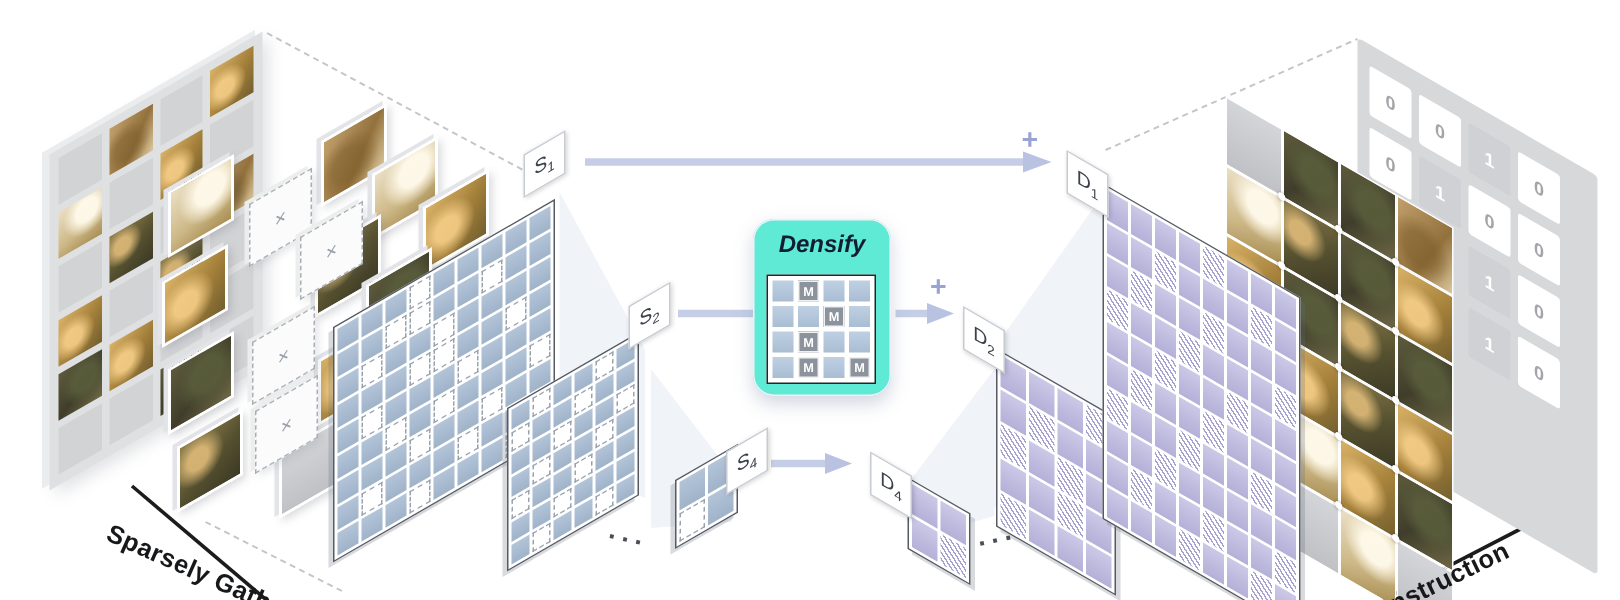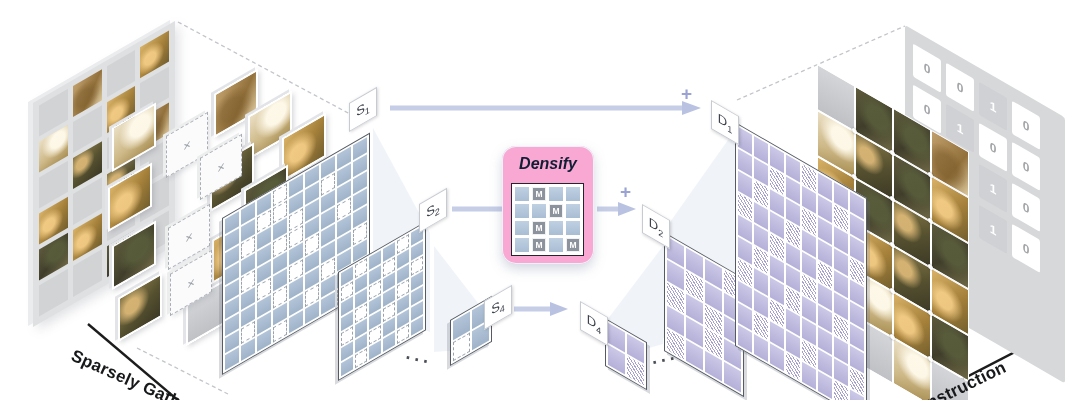--- a/index.html
+++ b/index.html
@@ -44,21 +44,21 @@
   .scell.m{background:#fff;border:1px dashed #9aa3ad;box-sizing:border-box;}
   .dcell{background:linear-gradient(180deg,#cbc8e7,#b4b0d8);}
   .dcell.m{background:repeating-linear-gradient(45deg,#fff 0,#fff 2px,#a6a1cf 2px,#a6a1cf 3.2px);}
 
   .tag{position:absolute;z-index:5;width:26px;height:27px;background:#fff;border:1px solid #c6cad1;
        box-shadow:1px 1px 3px rgba(0,0,0,.18);display:flex;align-items:center;justify-content:center;
        font-size:13px;color:#3c414b;}
   .tag sub{font-size:9px;}
 
   .densify-box{position:absolute;left:502px;top:146px;width:92px;height:118px;z-index:6;
-       background:#f9a8d4;border-radius:14px;
+       background:#5eead4;border-radius:14px;
        box-shadow:0 5px 12px rgba(130,140,170,.35), inset 0 0 0 1px #eef2f8;}
   .densify-title{text-align:center;margin-top:9px;font-size:16px;font-weight:bold;font-style:italic;color:#101d33;}
   .densify-grid{position:absolute;left:9px;top:37px;border:1.5px solid #22252b;background:#fff;padding:3px;
        display:grid;grid-template-columns:repeat(4,14px);grid-auto-rows:14px;gap:3px;}
   .dn{background:linear-gradient(180deg,#bfd0e2,#a9bdd3);}
   .dm{background:#8d939d;color:#fff;font-size:8.5px;font-weight:bold;display:flex;align-items:center;
       justify-content:center;box-shadow:inset 0 0 0 1px #f0f1f3;}
 
   .mask-panel{position:absolute;left:905px;top:25px;width:160px;height:266px;z-index:2;
       background:#d7d8da;border-radius:3px;padding:14px 8px;box-sizing:border-box;

